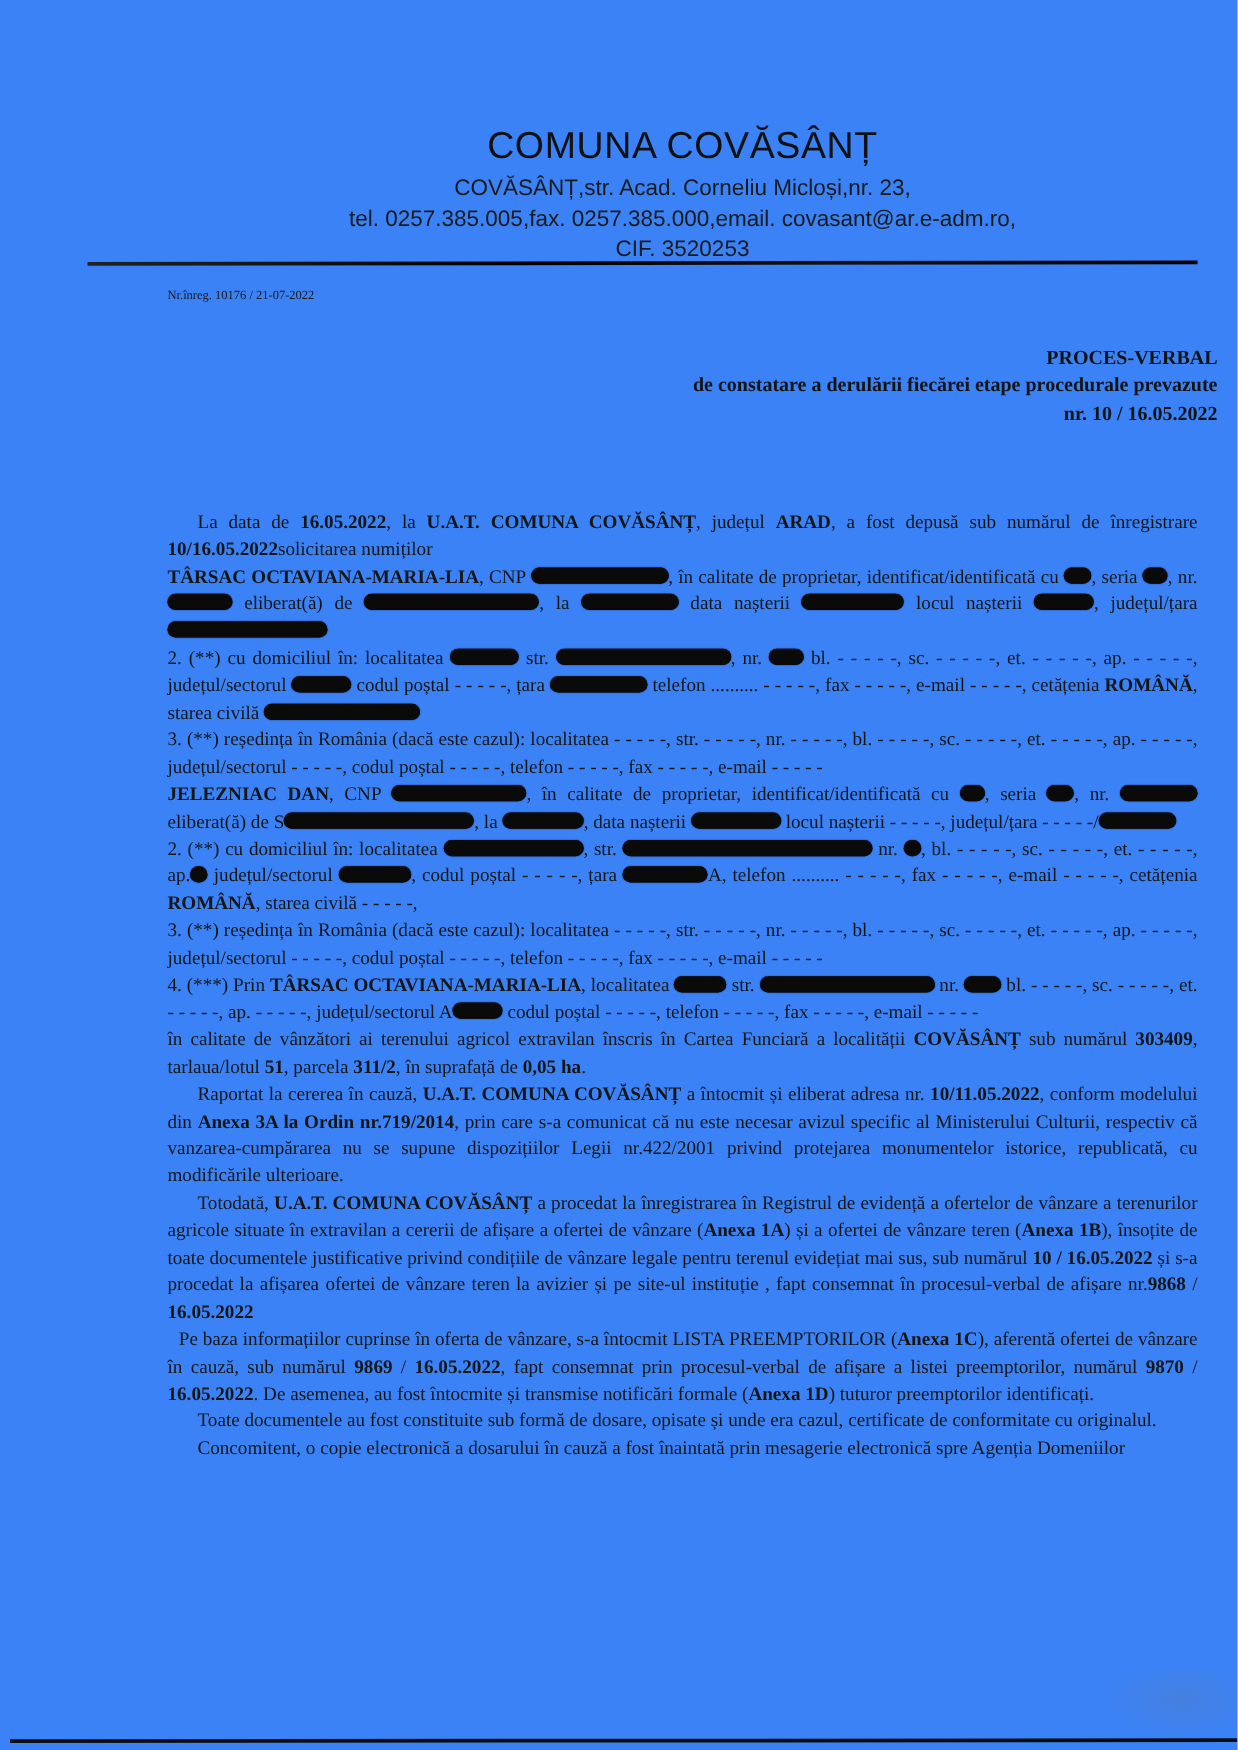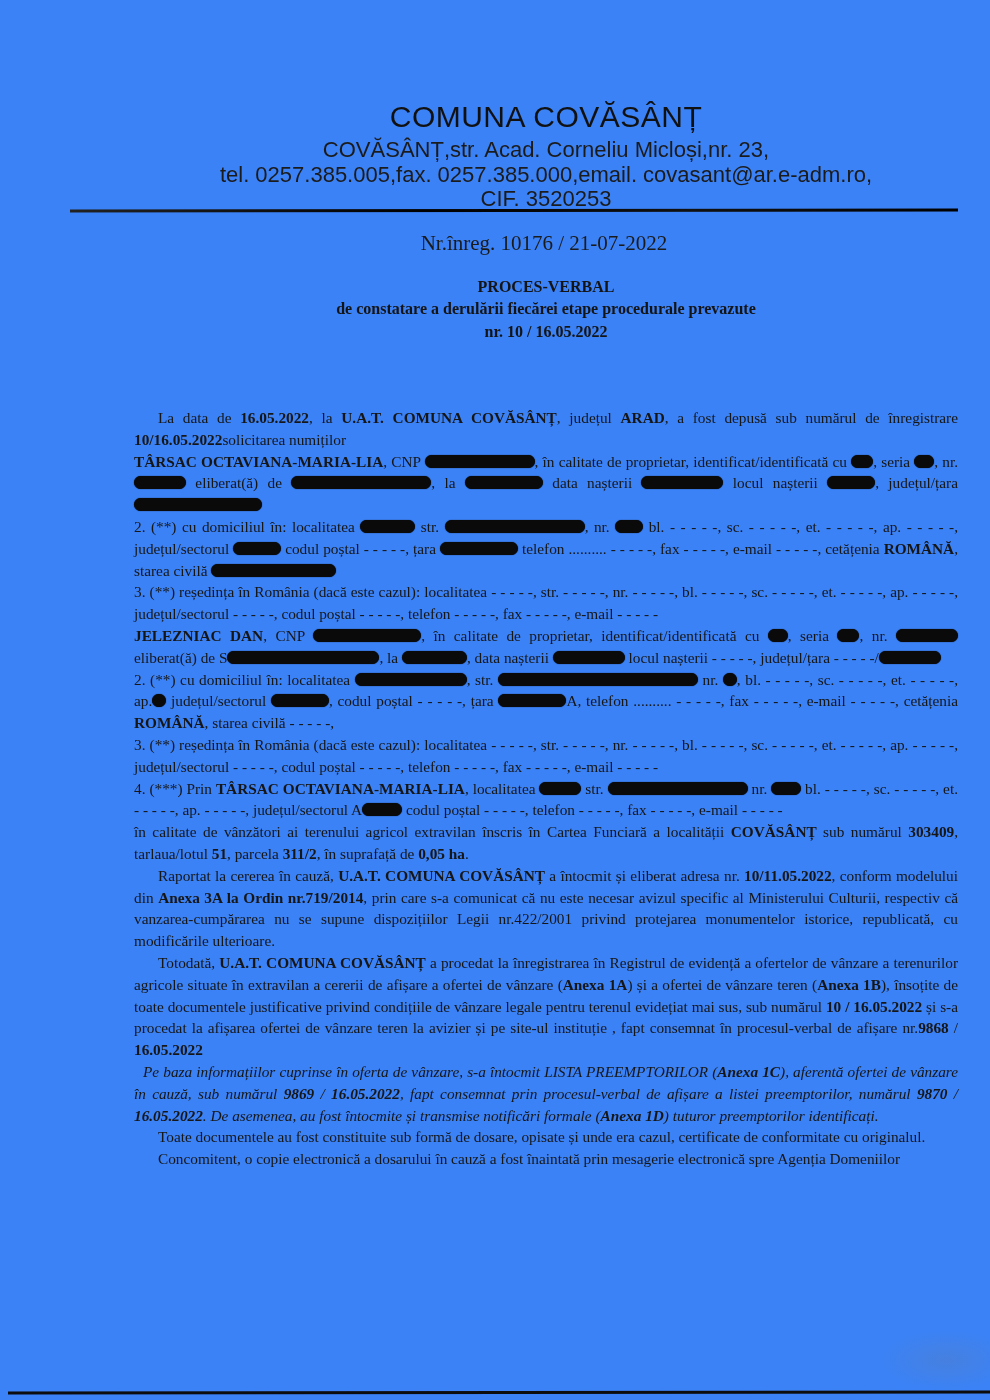--- a/index.html
+++ b/index.html
@@ -15,47 +15,47 @@
   
   .letterhead{
     position:absolute;top:100px;left:134px;width:824px;
     text-align:center;
     font-family:"Liberation Sans", sans-serif;
   }
   .org-name{
     font-size:30px;letter-spacing:.5px;font-weight:500;
     color:#111;line-height:34px;
   }
-  .lh-line{font-size:22px;line-height:24.5px;color:#1b1b1b;}
+  .lh-line{font-size:18px;line-height:24.5px;color:#1b1b1b;}
   .lh-line.first{margin-top:4px;}
   .header-rule{
     position:absolute;top:209px;left:70px;width:888px;height:3px;
     background:linear-gradient(90deg,#222 0%,#000 40%,#111 70%,#000 100%);
     transform:rotate(-0.08deg);
   }
   
   .regnum{
     position:absolute;top:231px;left:134px;width:820px;
-    text-align:center;font-size:21px;color:#1a1a1a;
+    text-align:left;font-size:10px;color:#1a1a1a;
   }
   
   .title-block{
-    position:absolute;top:276px;left:134px;width:824px;
-    text-align:center;font-weight:bold;font-size:16px;line-height:22.3px;
+    position:absolute;top:276px;left:150px;width:824px;
+    text-align:right;font-weight:bold;font-size:16px;line-height:22.3px;
     color:#141414;
   }
   
   .doc-body{
     position:absolute;top:407px;left:134px;width:824px;
     font-size:15.3px;line-height:21.8px;
     text-align:justify;color:#161616;
   }
   .para{margin:0;}
   .para.lg{text-indent:24px;}
-  .para.sm{text-indent:9px;font-style:italic;}
+  .para.sm{text-indent:9px;}
   .b{font-weight:bold;}
   .redact{
     display:inline-block;height:13px;
     background:#0a0a0a;border-radius:7px;
     vertical-align:-1px;
     box-shadow:0 0 1px #000;
   }
   
   .bottom-line{
     position:absolute;top:1391px;left:8px;width:982px;height:2.5px;

